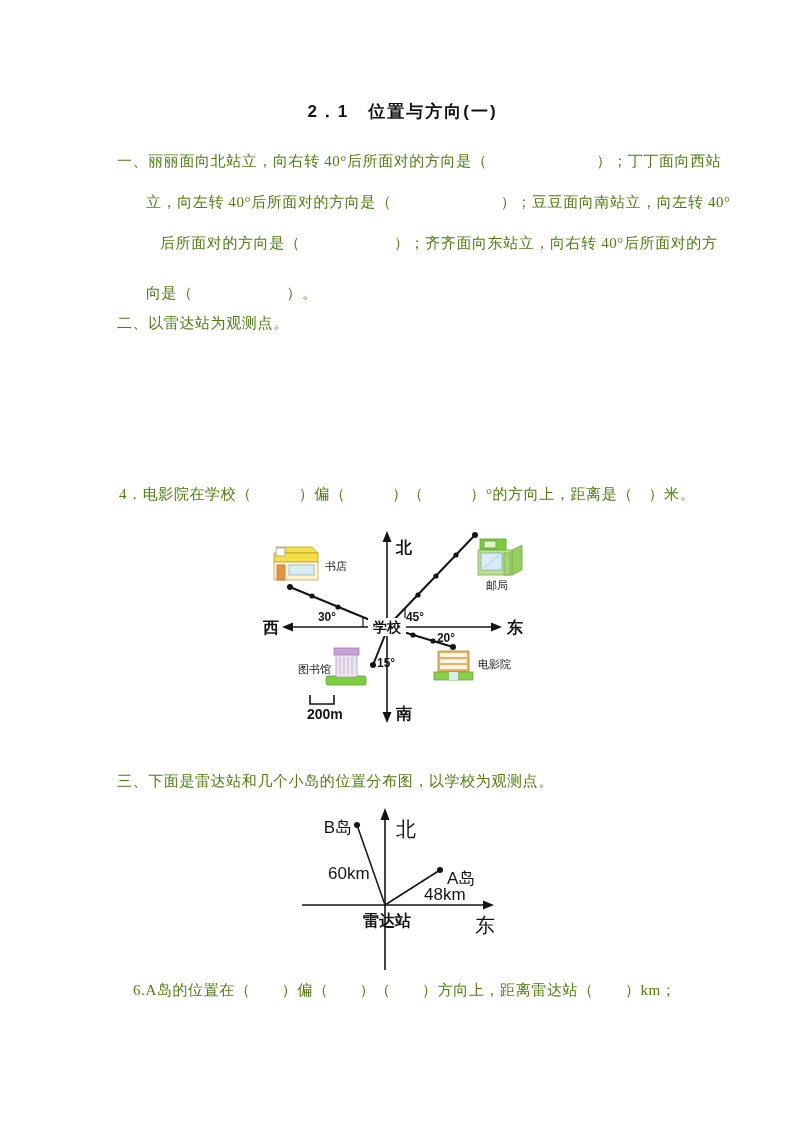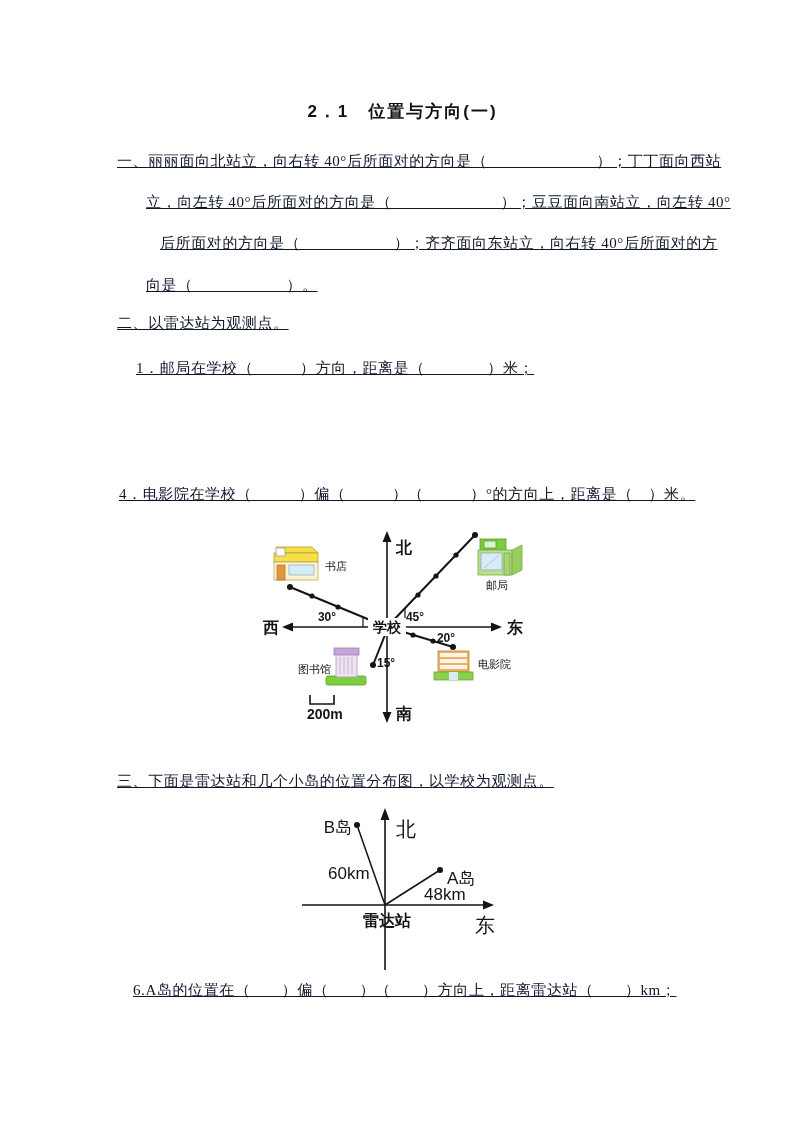--- a/index.html
+++ b/index.html
@@ -1,17 +1,17 @@
 <!DOCTYPE html>
 <html><head>
 <meta charset="utf-8">
 <style>
   html,body{margin:0;padding:0;background:#ffffff;}
   .page{position:relative;width:793px;height:1122px;background:#fff;overflow:hidden;color:#1c1c1c;}
-  .tl{position:absolute;font:15px/1.2 "Liberation Serif","DejaVu Serif",serif;white-space:pre;letter-spacing:0.6px;color:#0f172a;text-decoration:underline;}
+  .tl{position:absolute;font:15px/1.2 "Liberation Serif","DejaVu Serif",serif;white-space:pre;letter-spacing:0.6px;color:#4d7c0f;}
   .title{position:absolute;left:6px;top:100px;width:100%;text-align:center;
          font:bold 17px "Liberation Sans","DejaVu Sans",sans-serif;letter-spacing:2px;color:#111;}
   svg.diagram{position:absolute;}
   svg text{font-family:"Liberation Sans","DejaVu Sans",sans-serif;fill:#141414;}
   .cmp{font-size:16px;font-weight:bold;}
   .ang{font-size:12px;font-weight:bold;}
   .bl{font-size:11px;}
   .schoolc{font-size:14px;font-weight:bold;}
   .sc{font-size:14px;font-weight:bold;}
   .rt{font-size:17px;}
@@ -21,24 +21,23 @@
 </head>
 <body>
 
 <div class="page">
 
   <div class="title">2．1　位置与方向(一)</div>
 
   <div class="tl" style="left:117px;top:152px">一、丽丽面向北站立，向右转 40°后所面对的方向是（　　　　　　　）；丁丁面向西站</div>
   <div class="tl" style="left:146px;top:193px">立，向左转 40°后所面对的方向是（　　　　　　　）；豆豆面向南站立，向左转 40°</div>
   <div class="tl" style="left:160px;top:234px">后所面对的方向是（　　　　　　）；齐齐面向东站立，向右转 40°后所面对的方</div>
-  <div class="tl" style="left:146px;top:276px">向是（　　　　　　）。</div>
+  <div class="tl" style="left:146px;top:284px">向是（　　　　　　）。</div>
 
   <div class="tl" style="left:117px;top:314px">二、以雷达站为观测点。</div>
-  <div class="tl" style="left:136px;top:359px">1．邮局在学校（　　　）方向，距离是（　　　　）米；</div>
   <div class="tl" style="left:119px;top:485px">4．电影院在学校（　　　）偏（　　　）（　　　）°的方向上，距离是（　）米。</div>
 
   <svg class="diagram" style="left:250px;top:520px" width="300" height="215" viewBox="0 0 300 215">
 
     <g stroke="#141414" stroke-width="1.6">
       <line x1="137" y1="18" x2="137" y2="196"></line>
       <line x1="39" y1="107" x2="245" y2="107"></line>
     </g>
     <g fill="#141414">
       <polygon points="137,11 132.5,22 141.5,22"></polygon>

